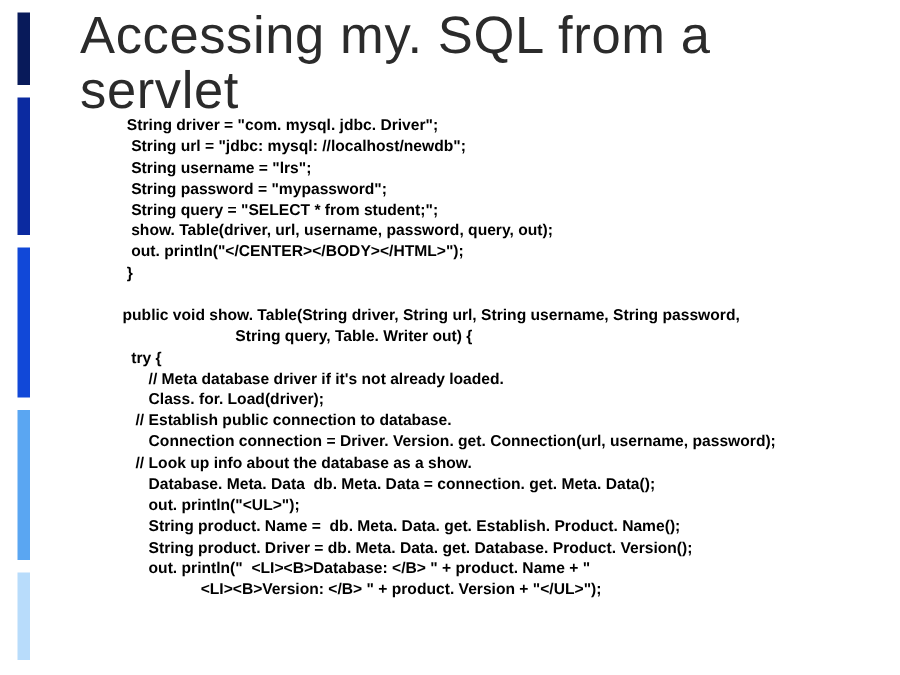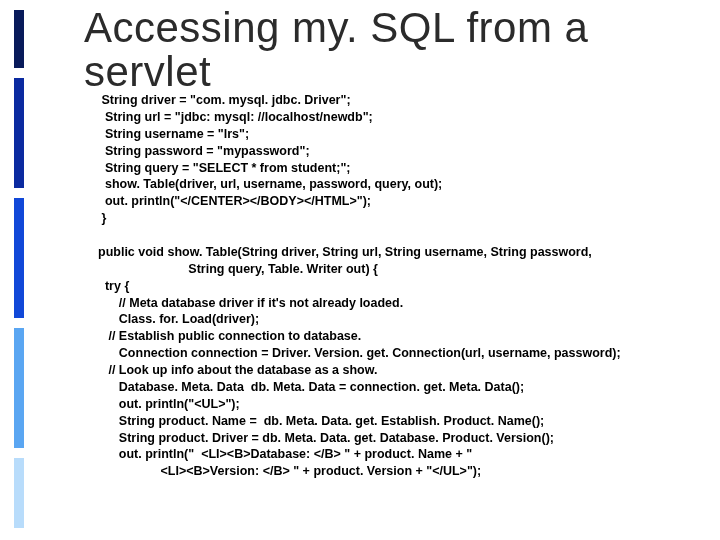--- a/index.html
+++ b/index.html
@@ -25,21 +25,21 @@
     height: 540px;
   }
   .accent .c1 { position:absolute; left:14px; top:10px;  width:10px; height:58px; background:#081a5a; }
   .accent .c2 { position:absolute; left:14px; top:78px;  width:10px; height:110px; background:#0b2aa0; }
   .accent .c3 { position:absolute; left:14px; top:198px; width:10px; height:120px; background:#1148d8; }
   .accent .c4 { position:absolute; left:14px; top:328px; width:10px; height:120px; background:#5aa6f2; }
   .accent .c5 { position:absolute; left:14px; top:458px; width:10px; height:70px;  background:#b8dcfb; }
 
   .title {
     position: absolute;
-    left: 84px;
+    left: 64px;
     top: 6px;
     font-size: 42px;
     font-weight: 300;
     color: #2b2b2b;
     letter-spacing: 0.5px;
     line-height: 1.05;
     font-family: "Arial Narrow", Arial, sans-serif;
   }
   .code {
     position: absolute;

